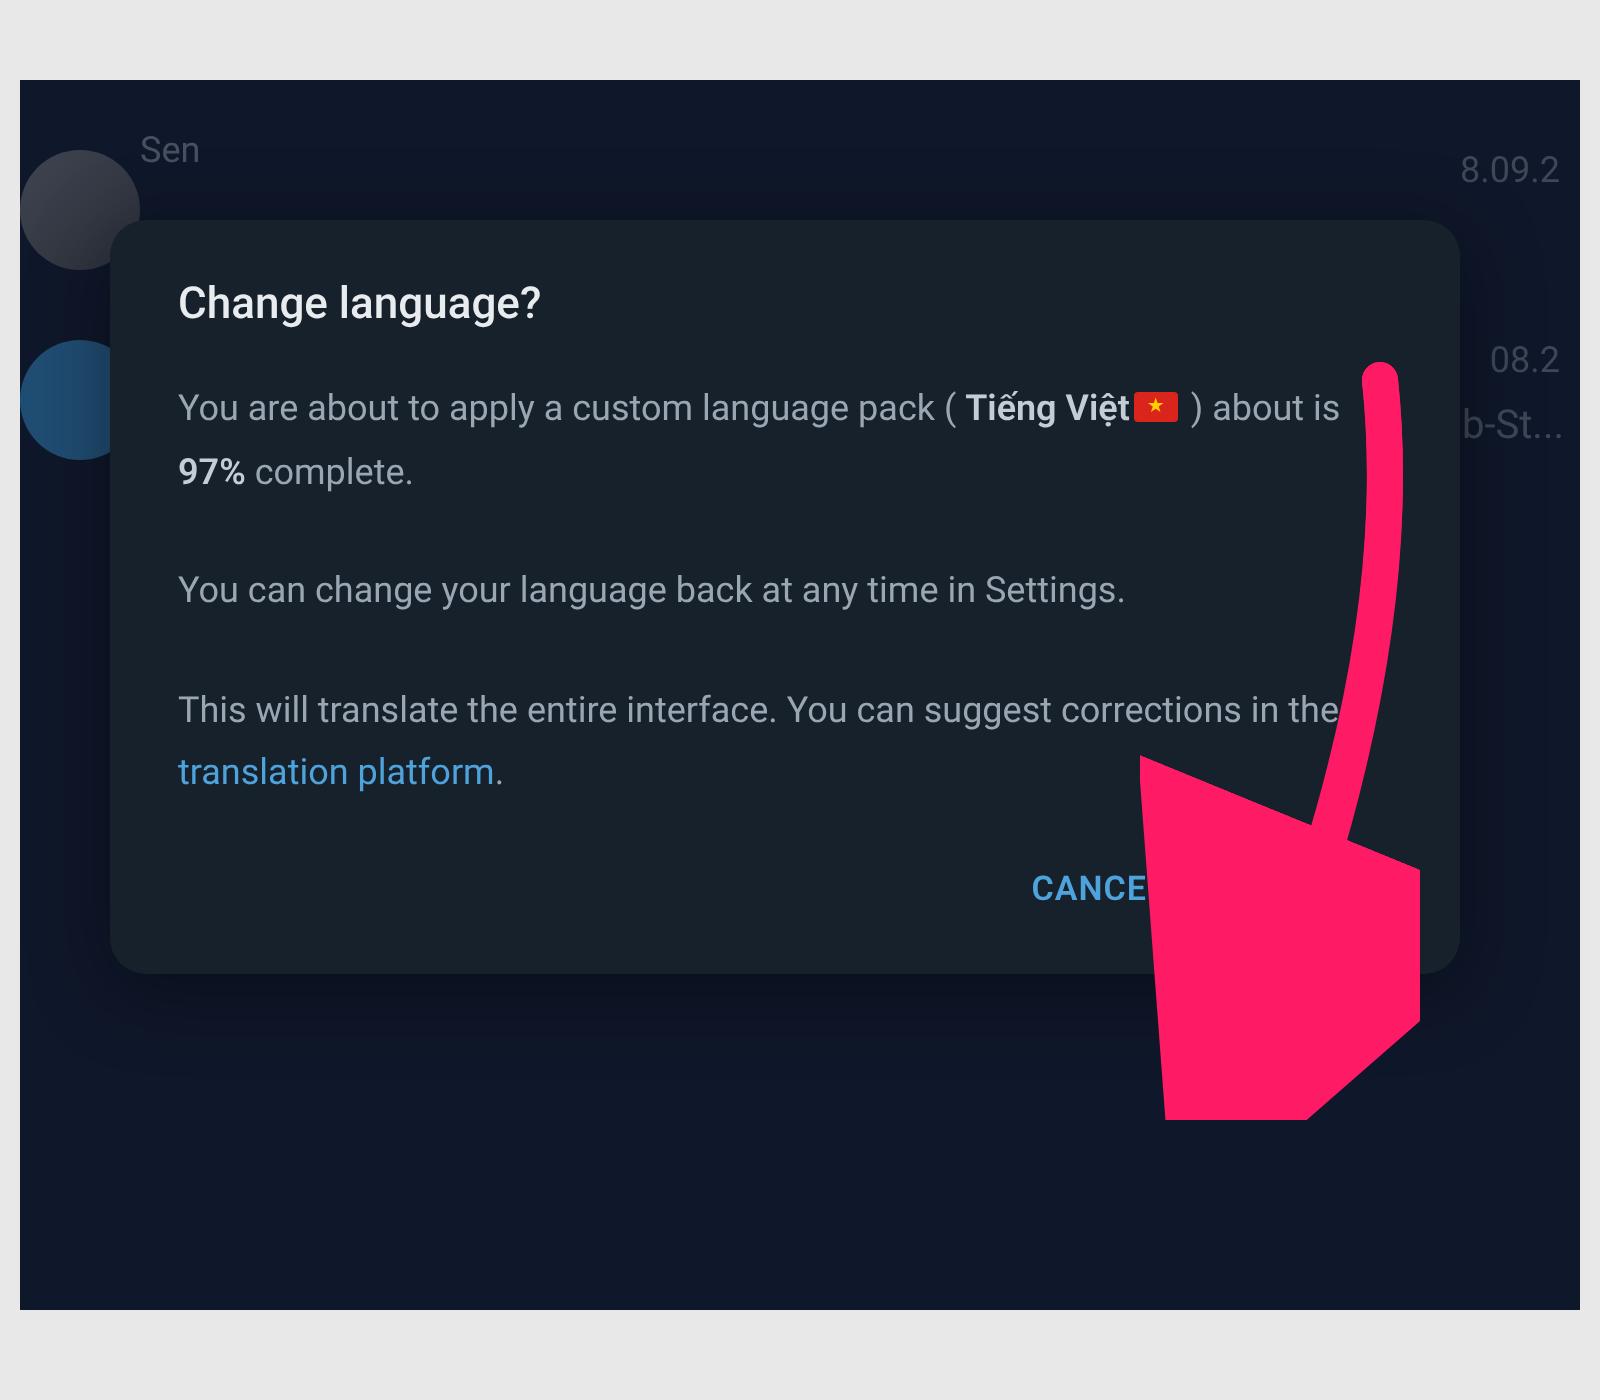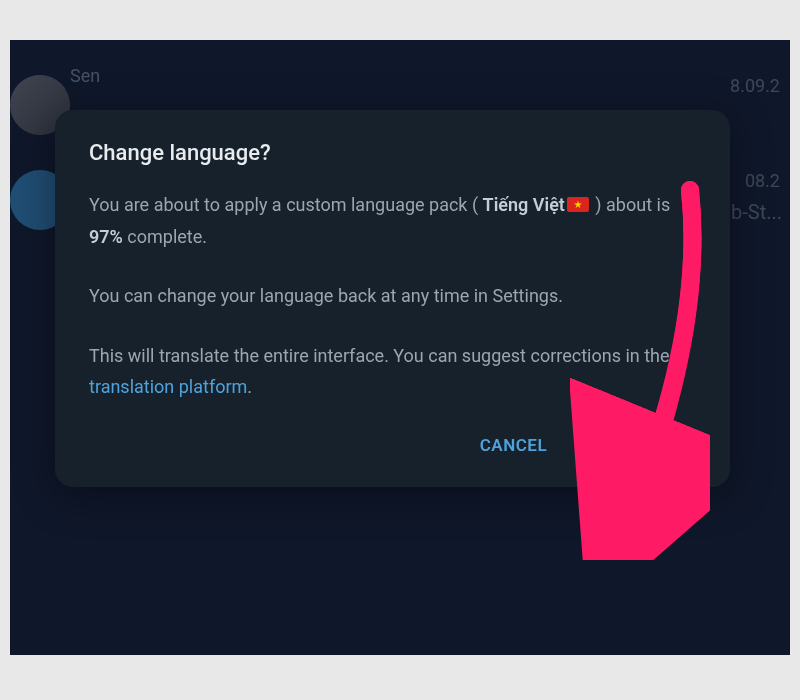--- a/index.html
+++ b/index.html
@@ -116,21 +116,21 @@
       top: 50%;
       left: 50%;
       transform: translate(-50%, -52%);
       color: #ffcd00;
       font-size: 10px;
       line-height: 1;
     }
     .dialog-actions {
       display: flex;
       justify-content: flex-end;
-      gap: 56px;
+      gap: 20px;
       margin-top: 24px;
       padding-right: 10px;
     }
     .dialog-btn {
       background: none;
       border: none;
       color: #4fa3dd;
       font-size: 17px;
       font-weight: 600;
       letter-spacing: 0.5px;

